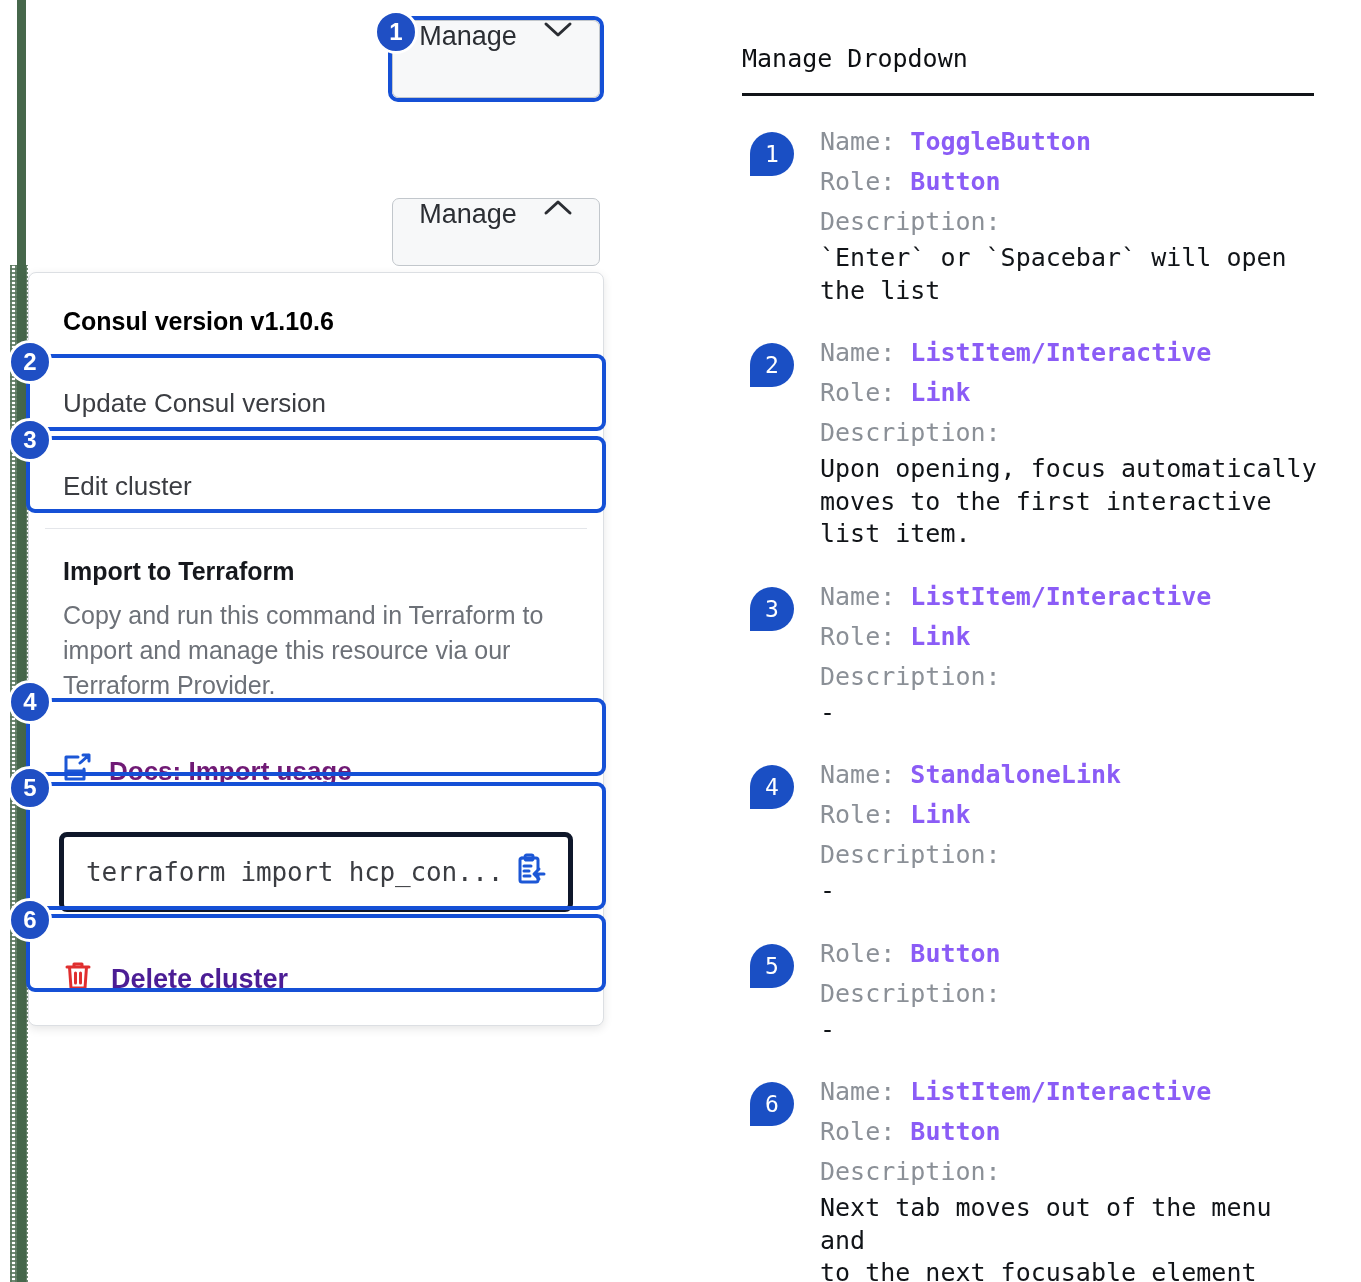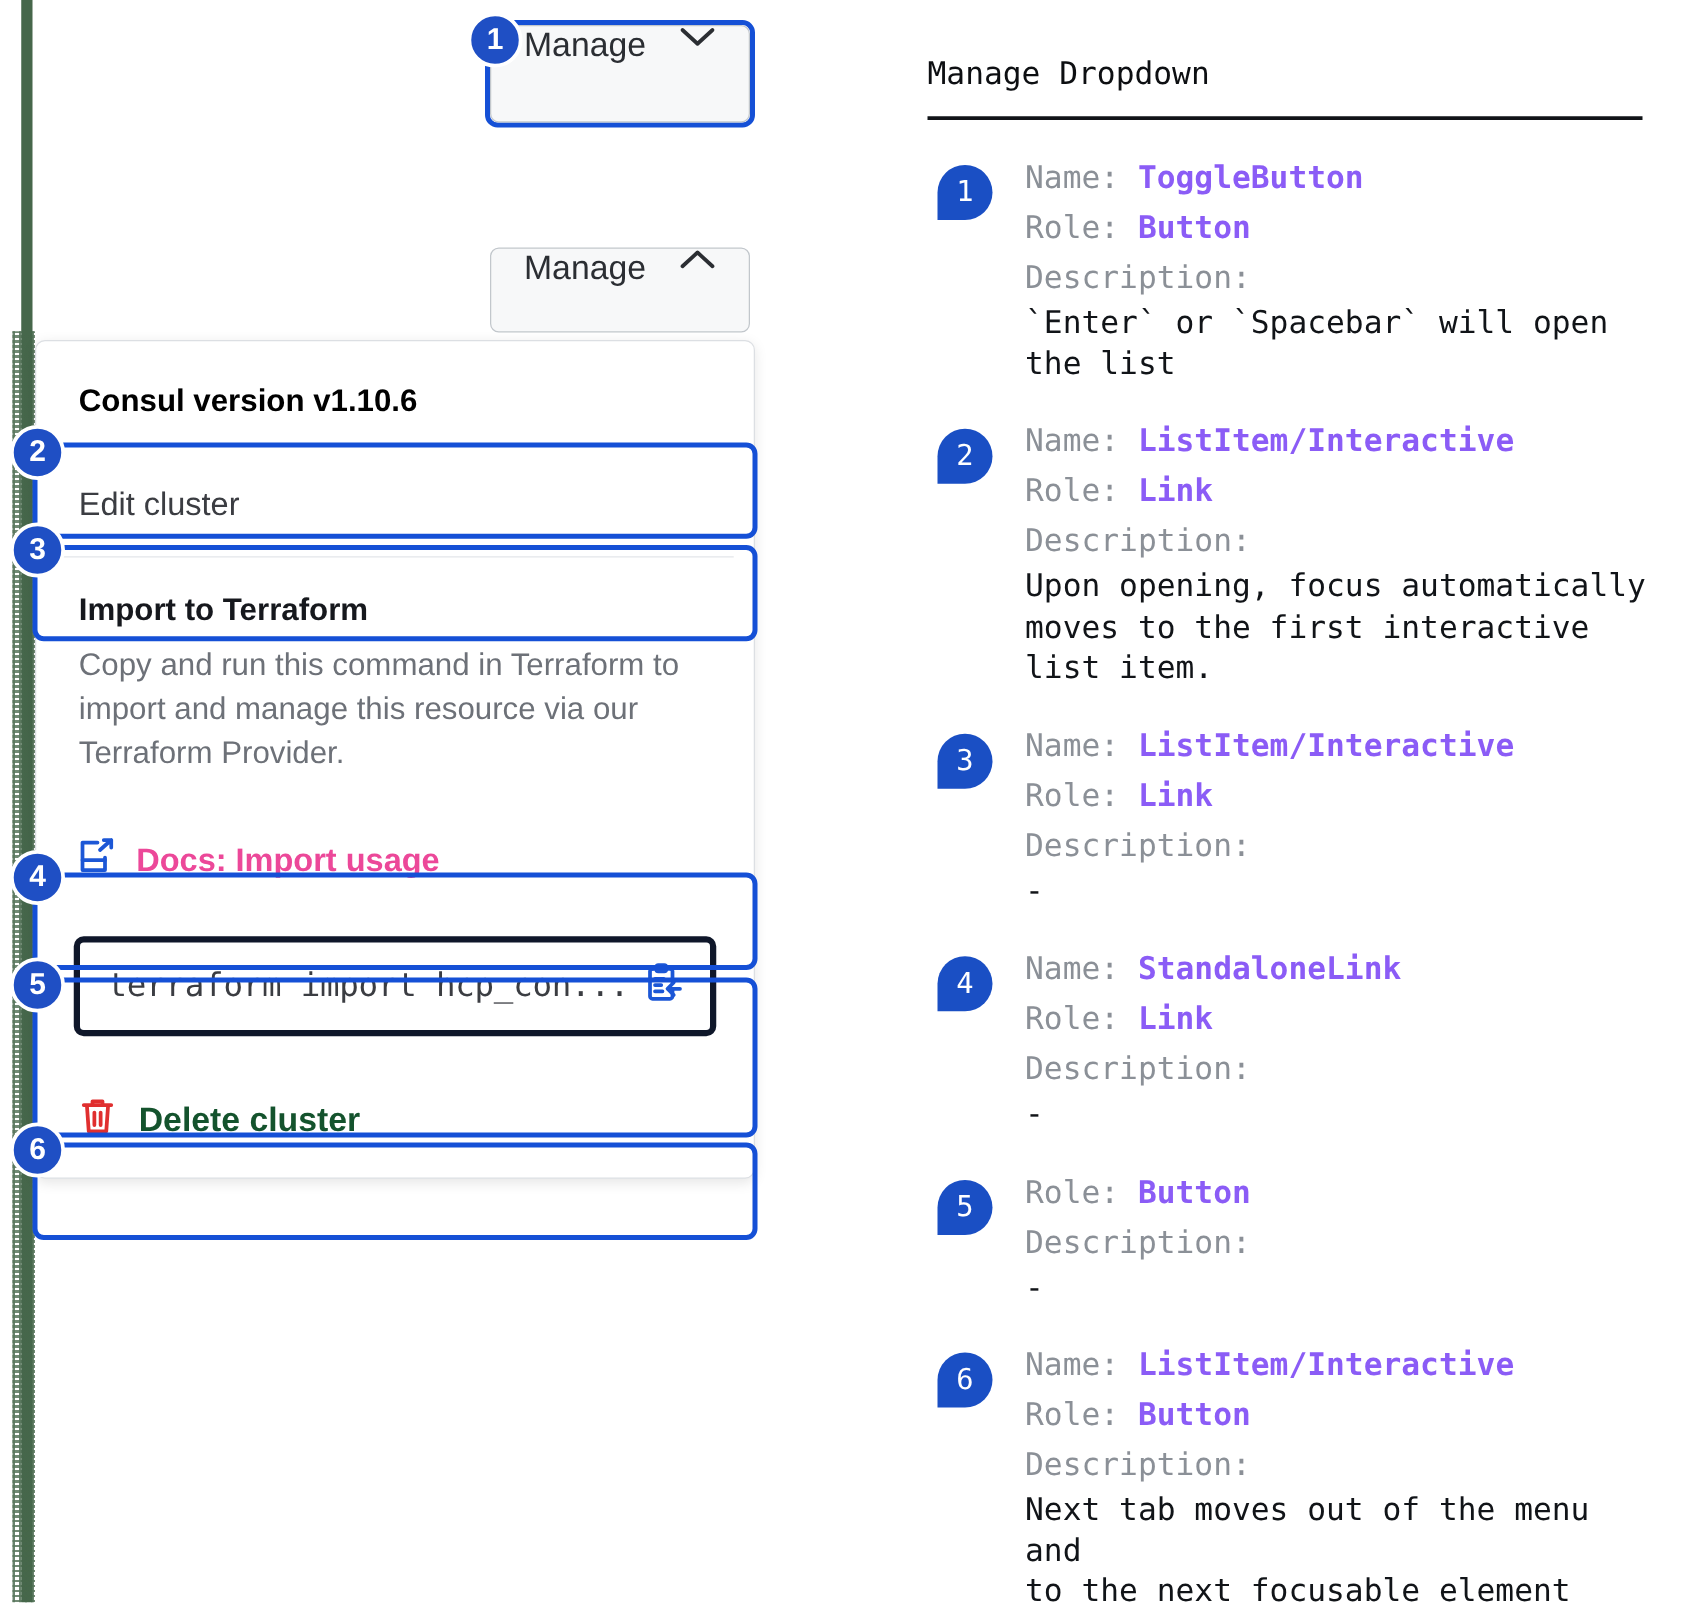--- a/index.html
+++ b/index.html
@@ -80,36 +80,36 @@
   .sect-title{
     font-size:25px; font-weight:bold; color:#16181d;
     padding:28px 34px 12px 34px;
   }
   .sect-body{
     font-size:25px; color:#6d7178; line-height:1.40;
     padding:0 34px 26px 34px;
   }
   .docs-row{
     display:flex; align-items:center; gap:18px;
-    font-size:26px; color:#ec4899; font-weight:600;
+    font-size:26px; color:#701a75; font-weight:600;
     padding:24px 34px;
   }
   .copy-row{ padding:18px 30px 22px 30px; }
   .copy-box{
     border:5px solid #0f172a; border-radius:8px;
     height:80px; display:flex; align-items:center; justify-content:space-between;
     padding:0 22px 0 22px; box-sizing:border-box; background:#fff;
   }
   .copy-text{
     font-family:"DejaVu Sans Mono", monospace;
     font-size:26px; color:#3b3d42; letter-spacing:-.2px; white-space:nowrap;
   }
   .delete-row{
     display:flex; align-items:center; gap:18px;
-    font-size:27px; color:#14532d; font-weight:600;
+    font-size:27px; color:#4c1d95; font-weight:600;
     padding:26px 34px;
   }
 
   
   .hl{
     position:absolute; left:26px;
     border:4px solid #1550d6; border-radius:9px; box-sizing:border-box;
     pointer-events:none; width:580px;
   }
   #hl-2{ top:354px; height:77px; }
@@ -186,20 +186,21 @@
     <span class="chev">
       <svg width="30" height="18" viewBox="0 0 30 18">
           <path d="M3 14 L15 3 L27 14" fill="none" stroke="#2b2e33" stroke-width="3" stroke-linecap="round" stroke-linejoin="round"></path>
         </svg>
     </span>
   </div>
 
   <div class="menu">
     <div class="menu-head">Consul version v1.10.6</div>
 
+    <div class="menu-row">Update Consul version</div>
     <div class="menu-row">Edit cluster</div>
 
     <div class="menu-sep"></div>
 
     <div class="sect-title">Import to Terraform</div>
     <div class="sect-body">Copy and run this command in Terraform to import and manage this resource via our Terraform Provider.</div>
 
     <div class="docs-row">
       <span>
         <svg width="28" height="30" viewBox="0 0 28 30">

